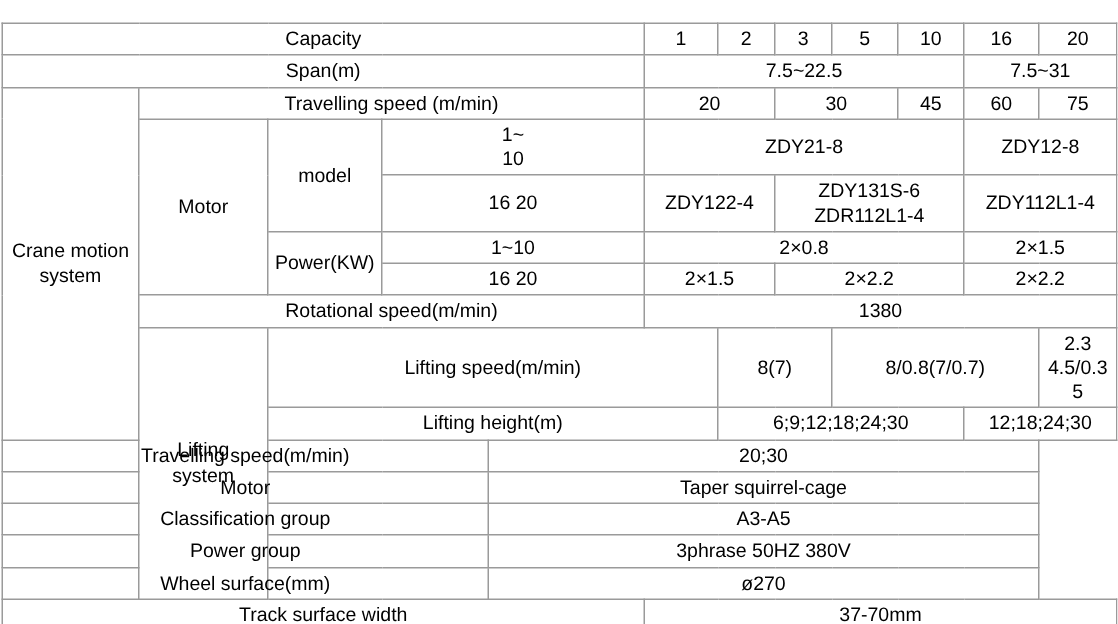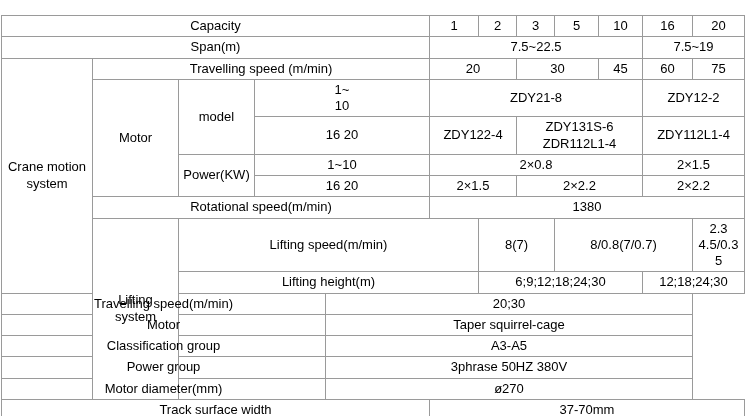--- a/index.html
+++ b/index.html
@@ -70,21 +70,21 @@
         <td>3</td>
         <td>5</td>
         <td>10</td>
         <td>16</td>
         <td>20</td>
       </tr>
 
       <tr>
         <td colspan="5" class="lbl">Span(m)</td>
         <td colspan="5">7.5~22.5</td>
-        <td colspan="2">7.5~19</td>
+        <td colspan="2">7.5~31</td>
       </tr>
 
       <tr>
         <td rowspan="8" class="lbl two-line">
           <div>Crane motion</div>
           <div>system</div>
         </td>
         <td colspan="4" class="lbl">Travelling speed (m/min)</td>
         <td colspan="2">20</td>
         <td colspan="2">30</td>
@@ -94,21 +94,21 @@
       </tr>
 
       <tr>
         <td rowspan="4" class="lbl">Motor</td>
         <td rowspan="2" class="lbl">model</td>
         <td colspan="2" class="two-line">
           <div>1~</div>
           <div>10</div>
         </td>
         <td colspan="5">ZDY21-8</td>
-        <td colspan="2">ZDY12-2</td>
+        <td colspan="2">ZDY12-8</td>
       </tr>
 
       <tr>
         <td colspan="2">16 20</td>
         <td colspan="2">ZDY122-4</td>
         <td colspan="3" class="two-line">
           <div>ZDY131S-6</div>
           <div>ZDR112L1-4</div>
         </td>
         <td colspan="3">ZDY112L1-4</td>
@@ -164,21 +164,21 @@
         <td colspan="4" class="lbl">Classification group</td>
         <td colspan="7">A3-A5</td>
       </tr>
 
       <tr>
         <td colspan="4" class="lbl">Power group</td>
         <td colspan="7">3phrase 50HZ 380V</td>
       </tr>
 
       <tr>
-        <td colspan="4" class="lbl">Motor diameter(mm)</td>
+        <td colspan="4" class="lbl">Wheel surface(mm)</td>
         <td colspan="7">ø270</td>
       </tr>
 
       <tr>
         <td colspan="5" class="lbl">Track surface width</td>
         <td colspan="7">37-70mm</td>
       </tr>
     </tbody>
   </table>
 </div>

